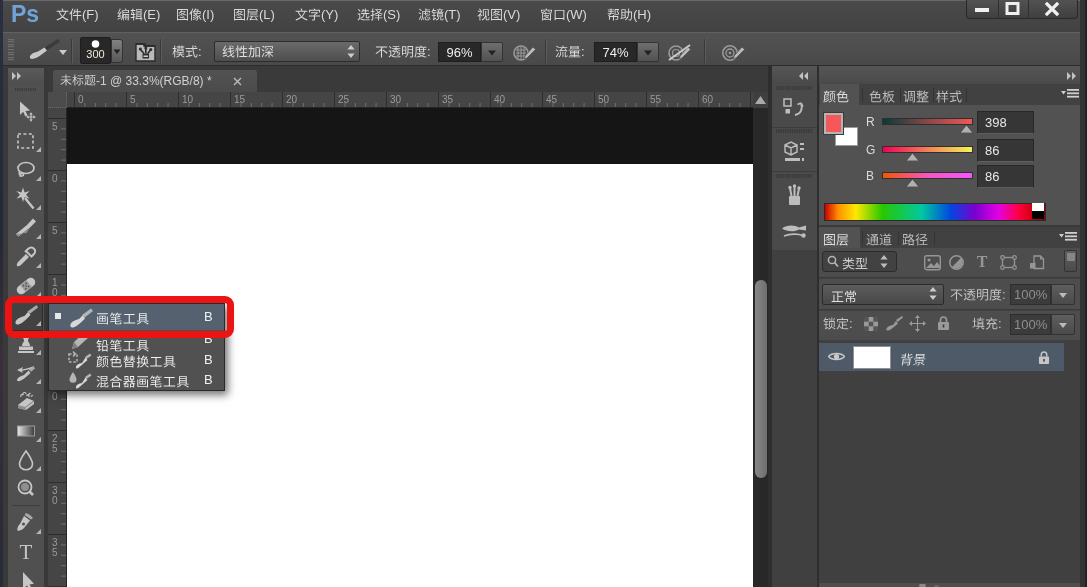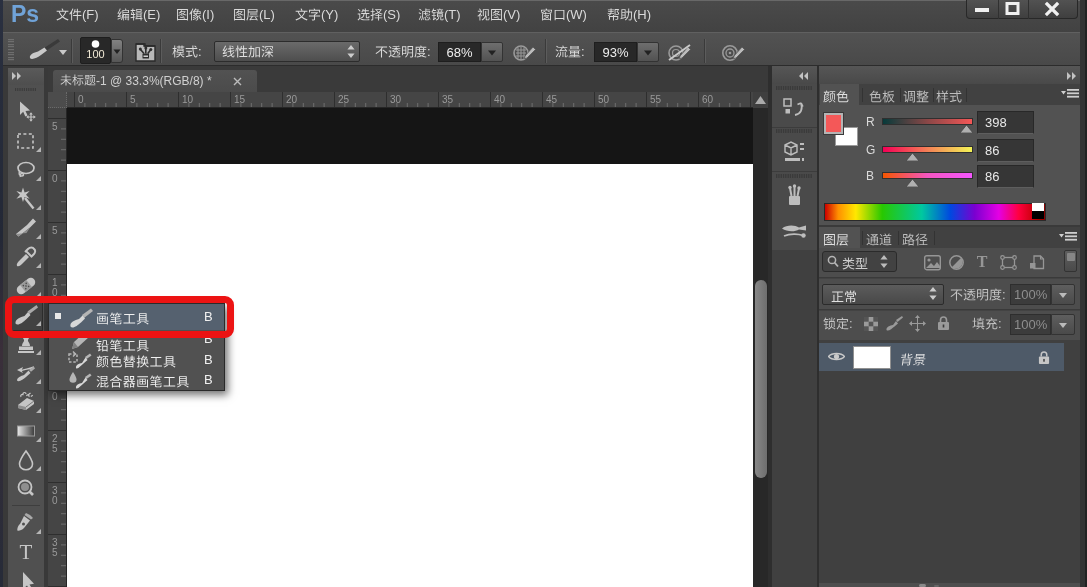--- a/index.html
+++ b/index.html
@@ -159,21 +159,21 @@
   </svg>
 <svg style="position:absolute;left:58px;top:49px" width="10" height="7">
     <path d="M1 1 l8 0 -4 5 z" fill="#c9c9c9"></path>
   </svg>
 <div style="position:absolute;left:71px;top:39px;width:1px;height:24px;background:#3a3a3a"></div>
 <div style="position:absolute;left:72px;top:39px;width:1px;height:24px;background:#5c5c5c"></div>
 <div style="position:absolute;left:80px;top:37px;width:31px;height:27px;background:#282828;border:1px solid #1e1e1e;border-radius:2px;box-sizing:border-box"></div>
 <svg style="position:absolute;left:80px;top:37px" width="31" height="27">
     <circle cx="15.5" cy="7" r="3.8" fill="#fff"></circle>
   </svg>
-<div style="position:absolute;left:80px;top:48px;width:31px;height:14px;font:11px &quot;Liberation Sans&quot;,sans-serif;color:#f2ead6;text-align:center">100</div>
+<div style="position:absolute;left:80px;top:48px;width:31px;height:14px;font:11px &quot;Liberation Sans&quot;,sans-serif;color:#f2ead6;text-align:center">300</div>
 <div style="position:absolute;left:111px;top:39px;width:12px;height:24px;background:linear-gradient(#828282,#565656);border:1px solid #333;border-radius:0 3px 3px 0;box-sizing:border-box"></div>
 <svg style="position:absolute;left:111px;top:39px" width="12" height="24">
     <path d="M2.5 10.5 l7 0 -3.5 4.5 z" fill="#222"></path>
   </svg>
 <svg style="position:absolute;left:135px;top:40px" width="21" height="22" viewBox="0 0 21 22">
     <path d="M1 4 L1 21 L20 21 L20 6 L10 6 L10 4 Z" fill="#b9b9b9" stroke="#2a2a2a" stroke-width="1.4"></path>
     <path d="M1 4 L9 4 L9 6 L20 6" fill="none" stroke="#2a2a2a" stroke-width="1.4"></path>
     <rect x="7.5" y="13.5" width="6.5" height="5" rx="0.5" fill="#2e2e2e"></rect>
     <path d="M9 13.5 L5.5 9.5 M10.8 13.5 L10.8 8.5 M12.8 13.5 L15.5 10" stroke="#2e2e2e" stroke-width="1.6"></path>
     <circle cx="5.3" cy="9" r="1.5" fill="#2e2e2e"></circle>
@@ -203,40 +203,40 @@
   </svg>
 <div style="position:absolute;left:375px;top:44px;width:70px;height:16px;font:13px &quot;Liberation Sans&quot;,sans-serif;color:#dadada;white-space:nowrap"><svg class="cg" width="52.0" height="13.0" viewBox="0 0 4000 1000" style="vertical-align:-1.56px">
       <g fill="#dadada">
         <use href="#g23" x="0"></use>
         <use href="#g24" x="1000"></use>
         <use href="#g25" x="2000"></use>
         <use href="#g26" x="3000"></use>
       </g>
     </svg>:</div>
 <div style="position:absolute;left:438px;top:42px;width:43px;height:20px;background:#282828;border:1px solid #1e1e1e;box-sizing:border-box"></div>
-<div style="position:absolute;left:438px;top:45px;width:43px;height:16px;font:13px &quot;Liberation Sans&quot;,sans-serif;color:#eee;text-align:center">68%</div>
+<div style="position:absolute;left:438px;top:45px;width:43px;height:16px;font:13px &quot;Liberation Sans&quot;,sans-serif;color:#eee;text-align:center">96%</div>
 <div style="position:absolute;left:481px;top:42px;width:22px;height:20px;background:linear-gradient(#6e6e6e,#525252);border:1px solid #333;border-radius:0 2px 2px 0;box-sizing:border-box"></div>
 <svg style="position:absolute;left:481px;top:42px" width="22" height="20">
     <path d="M7 8.5 l8 0 -4 5 z" fill="#222"></path>
   </svg>
 <svg style="position:absolute;left:512px;top:42px" width="25" height="21" viewBox="0 0 25 21">
     <circle cx="9" cy="11" r="7" fill="none" stroke="#9a9a9a" stroke-width="1.6"></circle>
     <path d="M4 8 h10 M4 11 h10 M4 14 h9 M6 5.5 v11 M9 5 v13 M12 5.5 v11" stroke="#9a9a9a" stroke-width="1"></path>
     <path d="M13 14 L21 5 L23.5 7.5 L15 16 L12.5 16.8 Z" fill="#bbb" stroke="#555" stroke-width="0.8"></path>
   </svg>
 <div style="position:absolute;left:545px;top:39px;width:1px;height:24px;background:#3a3a3a"></div>
 <div style="position:absolute;left:546px;top:39px;width:1px;height:24px;background:#5c5c5c"></div>
 <div style="position:absolute;left:555px;top:44px;width:50px;height:16px;font:13px &quot;Liberation Sans&quot;,sans-serif;color:#dadada;white-space:nowrap"><svg class="cg" width="26.0" height="13.0" viewBox="0 0 2000 1000" style="vertical-align:-1.56px">
       <g fill="#dadada">
         <use href="#g27" x="0"></use>
         <use href="#g28" x="1000"></use>
       </g>
     </svg>:</div>
 <div style="position:absolute;left:594px;top:42px;width:43px;height:20px;background:#282828;border:1px solid #1e1e1e;box-sizing:border-box"></div>
-<div style="position:absolute;left:594px;top:45px;width:43px;height:16px;font:13px &quot;Liberation Sans&quot;,sans-serif;color:#eee;text-align:center">93%</div>
+<div style="position:absolute;left:594px;top:45px;width:43px;height:16px;font:13px &quot;Liberation Sans&quot;,sans-serif;color:#eee;text-align:center">74%</div>
 <div style="position:absolute;left:637px;top:42px;width:22px;height:20px;background:linear-gradient(#6e6e6e,#525252);border:1px solid #333;border-radius:0 2px 2px 0;box-sizing:border-box"></div>
 <svg style="position:absolute;left:637px;top:42px" width="22" height="20">
     <path d="M7 8.5 l8 0 -4 5 z" fill="#222"></path>
   </svg>
 <svg style="position:absolute;left:666px;top:42px" width="28" height="21" viewBox="0 0 28 21">
     <circle cx="10" cy="11" r="7" fill="none" stroke="#9a9a9a" stroke-width="1.6"></circle>
     <circle cx="10" cy="11" r="3.5" fill="none" stroke="#9a9a9a" stroke-width="1.2"></circle>
     <path d="M14 14 L22 5 L24.5 7.5 L16 16 L13.5 16.8 Z" fill="#bbb" stroke="#555" stroke-width="0.8"></path>
     <path d="M3 18 L24 3" stroke="#c9c9c9" stroke-width="2"></path>
   </svg>

